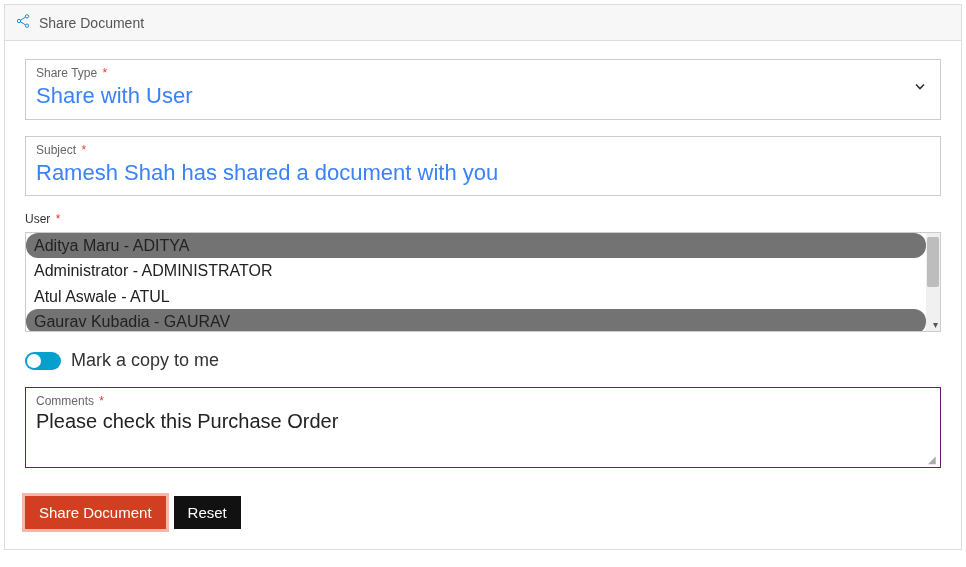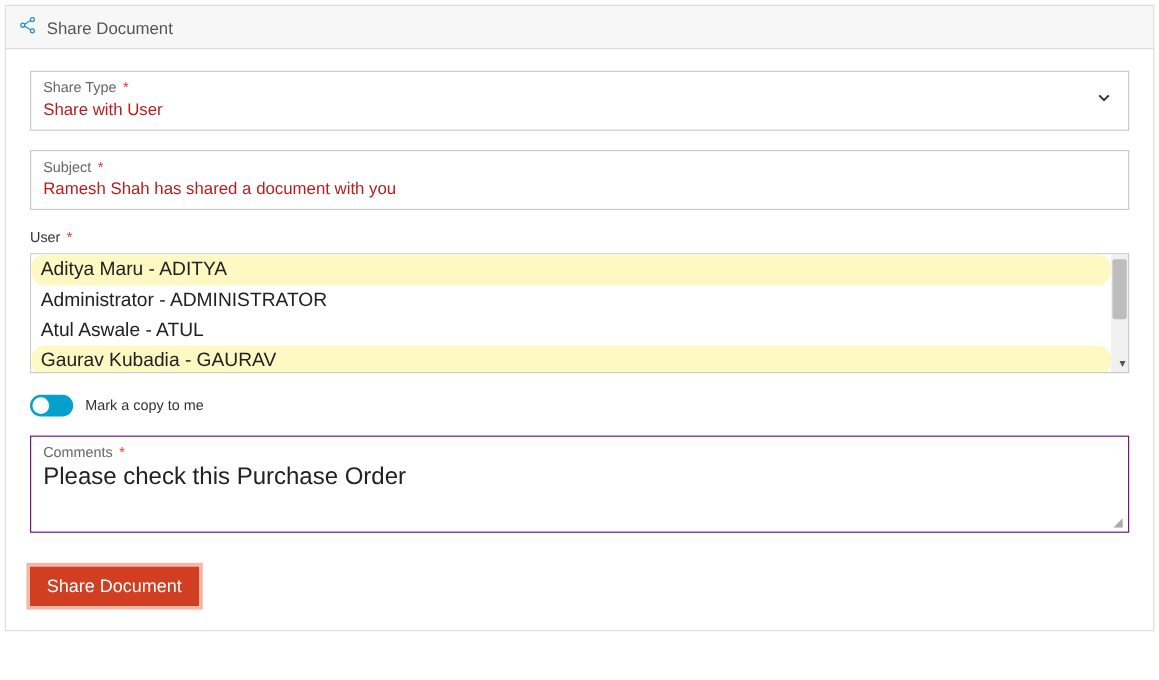--- a/index.html
+++ b/index.html
@@ -50,22 +50,22 @@
     .boxed-label {
       font-size: 12px;
       color: #666;
       margin-bottom: 2px;
     }
     .required {
       color: #e53935;
       margin-left: 2px;
     }
     .big-value {
-      font-size: 14px;
-      color: #b91c1c;
+      font-size: 22px;
+      color: #3b82f6;
       line-height: 1.3;
     }
     .chevron {
       position: absolute;
       right: 12px;
       top: 50%;
       transform: translateY(-50%);
       font-size: 18px;
       color: #333;
       pointer-events: none;
@@ -89,21 +89,21 @@
     }
     .user-option {
       font-size: 16px;
       color: #222;
       padding: 1px 8px;
       line-height: 1.45;
       background: #fff;
       cursor: pointer;
     }
     .user-option.selected {
-      background: #fef9c3;
+      background: #737373;
       border-radius: 12px;
     }
     .scrollbar-track {
       position: absolute;
       right: 0;
       top: 0;
       bottom: 0;
       width: 14px;
       background: #f0f0f0;
     }
@@ -141,21 +141,21 @@
     .toggle-knob {
       width: 14px;
       height: 14px;
       background: #fff;
       border-radius: 50%;
       position: absolute;
       left: 2px;
       top: 2px;
     }
     .toggle-label {
-      font-size: 12px;
+      font-size: 18px;
       color: #333;
     }
     .comments-box {
       border: 1px solid #701a75;
       padding: 6px 10px 8px 10px;
       position: relative;
     }
     .comments-body {
       border: none;
       width: 100%;
@@ -267,16 +267,17 @@
       <div class="boxed-label">
         <span>Comments</span>
         <span class="required">*</span>
       </div>
       <textarea class="comments-body" id="comments-ta" style="">Please check this Purchase Order</textarea>
       <div class="resize-handle">◢</div>
     </div>
 
     <div class="buttons-row">
       <button class="btn btn-primary">Share Document</button>
+      <button class="btn btn-secondary">Reset</button>
     </div>
 
   </div>
 </div>
 
 </body></html>

